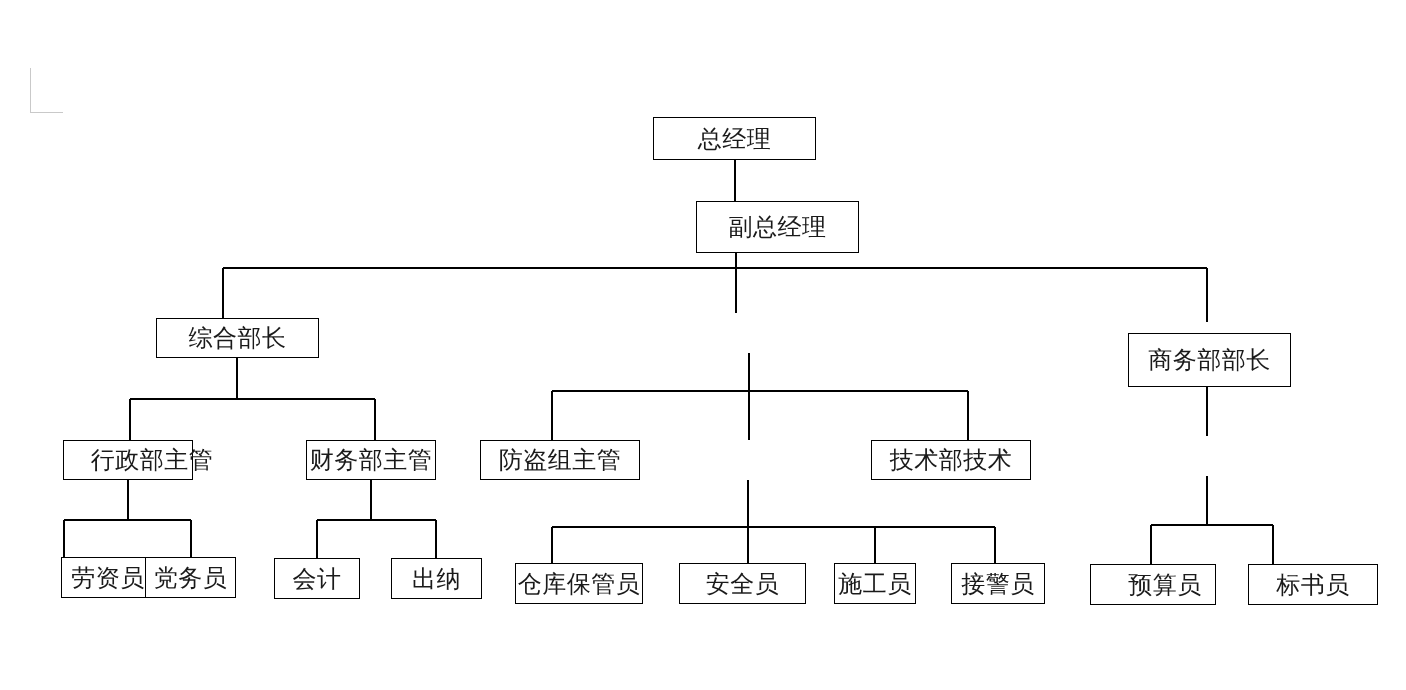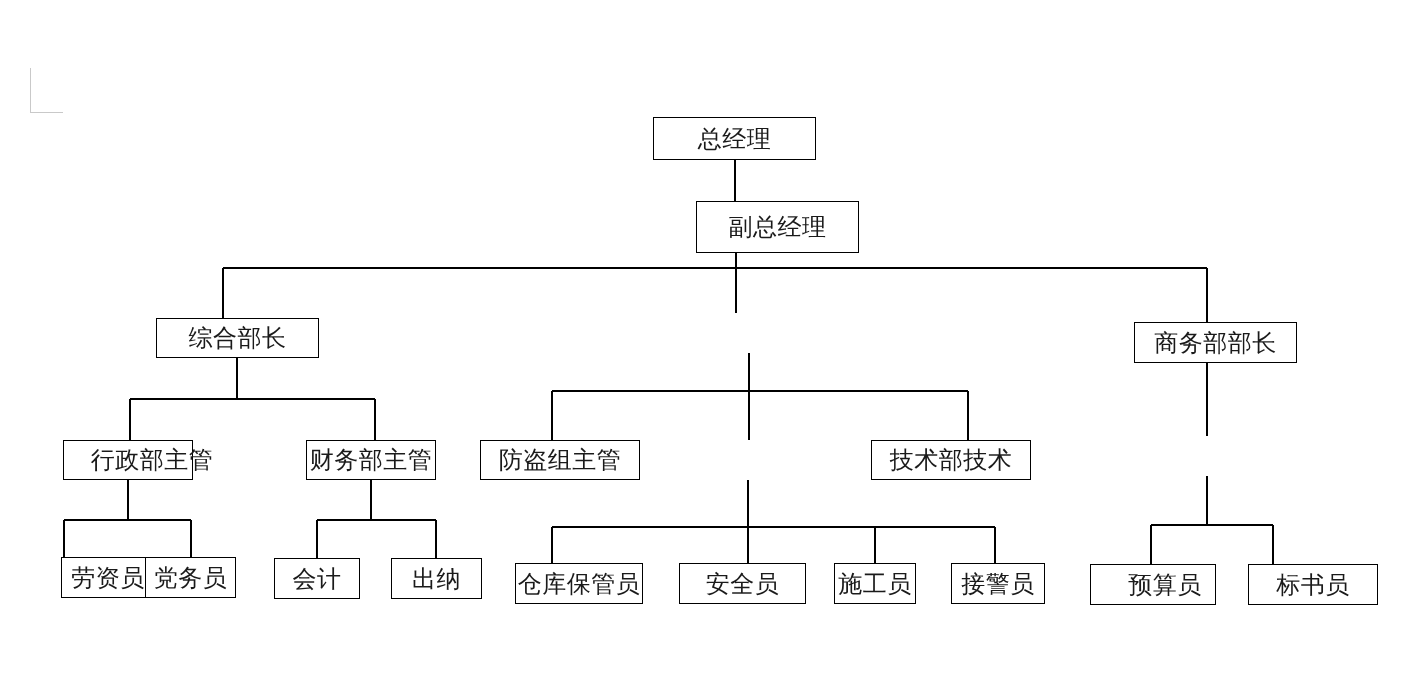--- a/index.html
+++ b/index.html
@@ -110,21 +110,21 @@
 
   <div class="node" style="left: 653px; top: 117px; width: 163px; height: 43px;">
     <span class="node-label">总经理</span>
   </div>
   <div class="node" style="left: 655px; top: 201px; width: 163px; height: 52px; margin-left: 41px;">
     <span class="node-label">副总经理</span>
   </div>
   <div class="node" style="left: 156px; top: 318px; width: 163px; height: 40px;">
     <span class="node-label">综合部长</span>
   </div>
-  <div class="node" style="left: 1128px; top: 322px; width: 163px; height: 41px; margin-left: 6px;">
+  <div class="node" style="left: 1128px; top: 333px; width: 163px; height: 54px;">
     <span class="node-label">商务部部长</span>
   </div>
   <div class="node" style="left: 63px; top: 440px; width: 130px; height: 40px; padding-left: 48px;">
     <span class="node-label">行政部主管</span>
   </div>
   <div class="node" style="left: 306px; top: 440px; width: 130px; height: 40px;">
     <span class="node-label">财务部主管</span>
   </div>
   <div class="node" style="left: 480px; top: 440px; width: 160px; height: 40px;">
     <span class="node-label">防盗组主管</span>

